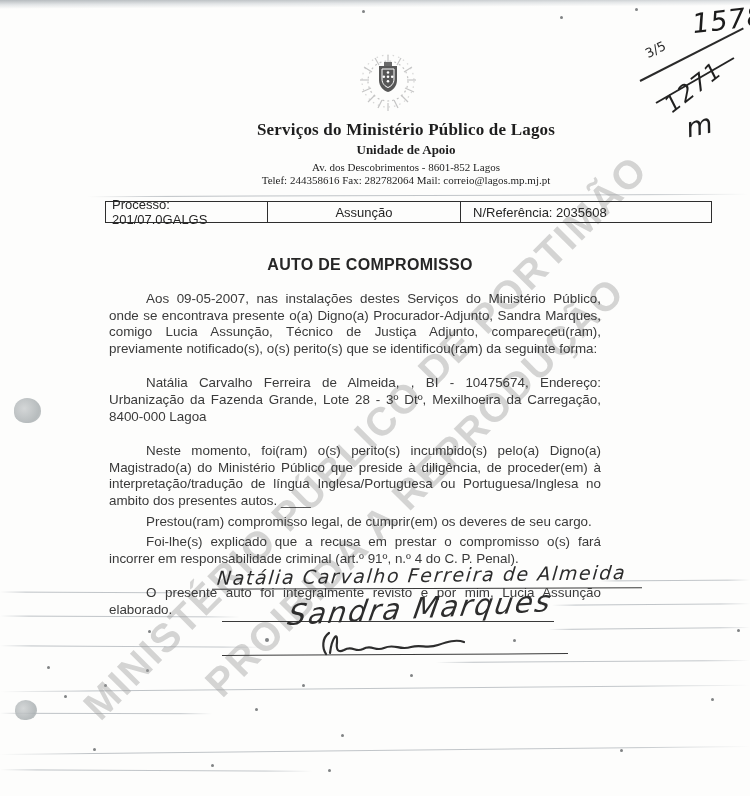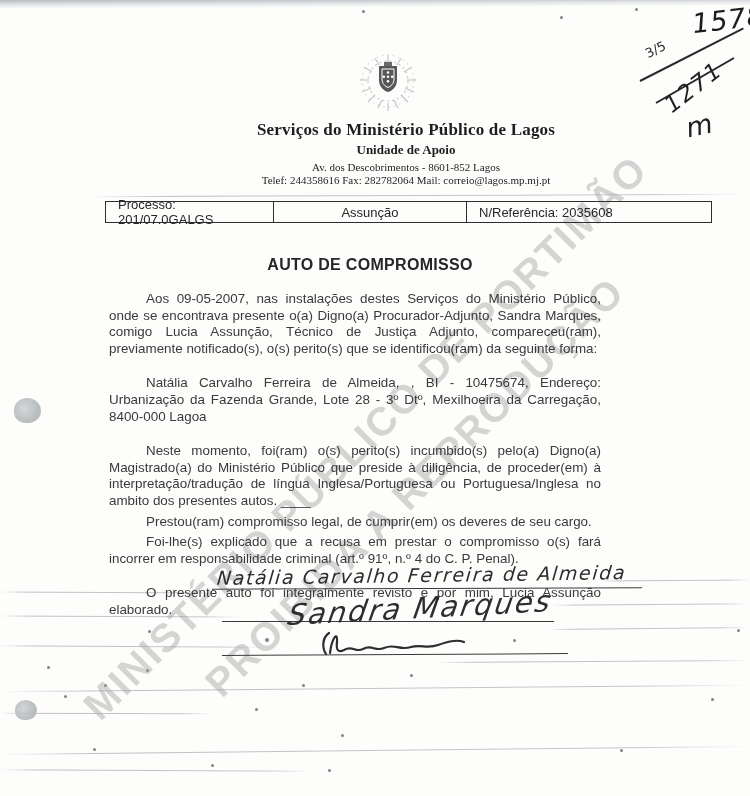--- a/index.html
+++ b/index.html
@@ -41,21 +41,21 @@
   .unit { font-size:13px; font-weight:bold; margin-top:2px; }
   .addr { font-size:11px; margin-top:3px; }
   .contacts { font-size:11px; margin-top:1px; }
 
   
   .case-bar {
     position:absolute; top:201px; left:105px; width:607px; height:22px;
     display:flex; border:1.5px solid #2e2e2e; box-sizing:border-box;
     font-size:13px; color:#262626; background:rgba(255,255,255,.0); z-index:3;
   }
-  .case-bar .c1 { width:162px; border-right:1.5px solid #2e2e2e; display:flex; align-items:center; padding-left:6px; box-sizing:border-box;margin-left:6px; }
+  .case-bar .c1 { width:162px; border-right:1.5px solid #2e2e2e; display:flex; align-items:center; padding-left:6px; box-sizing:border-box; }
   .case-bar .c2 { width:193px; border-right:1.5px solid #2e2e2e; display:flex; align-items:center; justify-content:center; box-sizing:border-box; }
   .case-bar .c3 { flex:1; display:flex; align-items:center; padding-left:12px; box-sizing:border-box; }
 
   
   .doc-title { position:absolute; top:256px; left:89px; width:562px; text-align:center;
     font-weight:bold; font-size:16px; letter-spacing:.3px; color:#262626; z-index:3; }
   .body-text { position:absolute; top:287px; left:105px; width:500px;
     font-size:13.4px; line-height:16.6px; text-align:justify; color:#3a3a3a; z-index:3; }
   .body-text p { margin:4px; text-indent:37px; }
   .body-text p.gap { margin-bottom:18px; }

